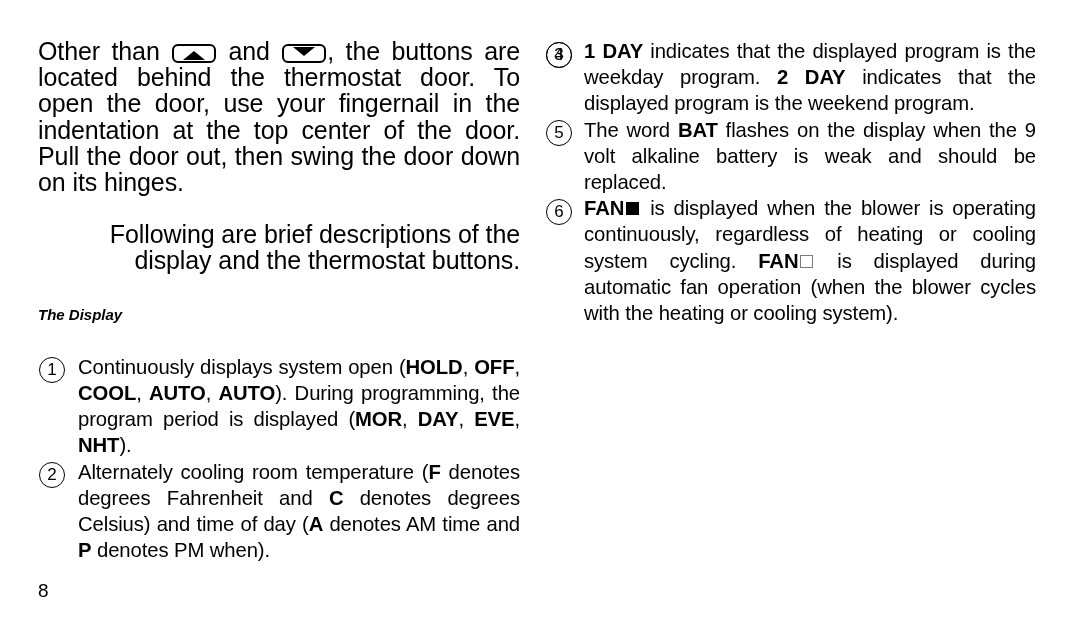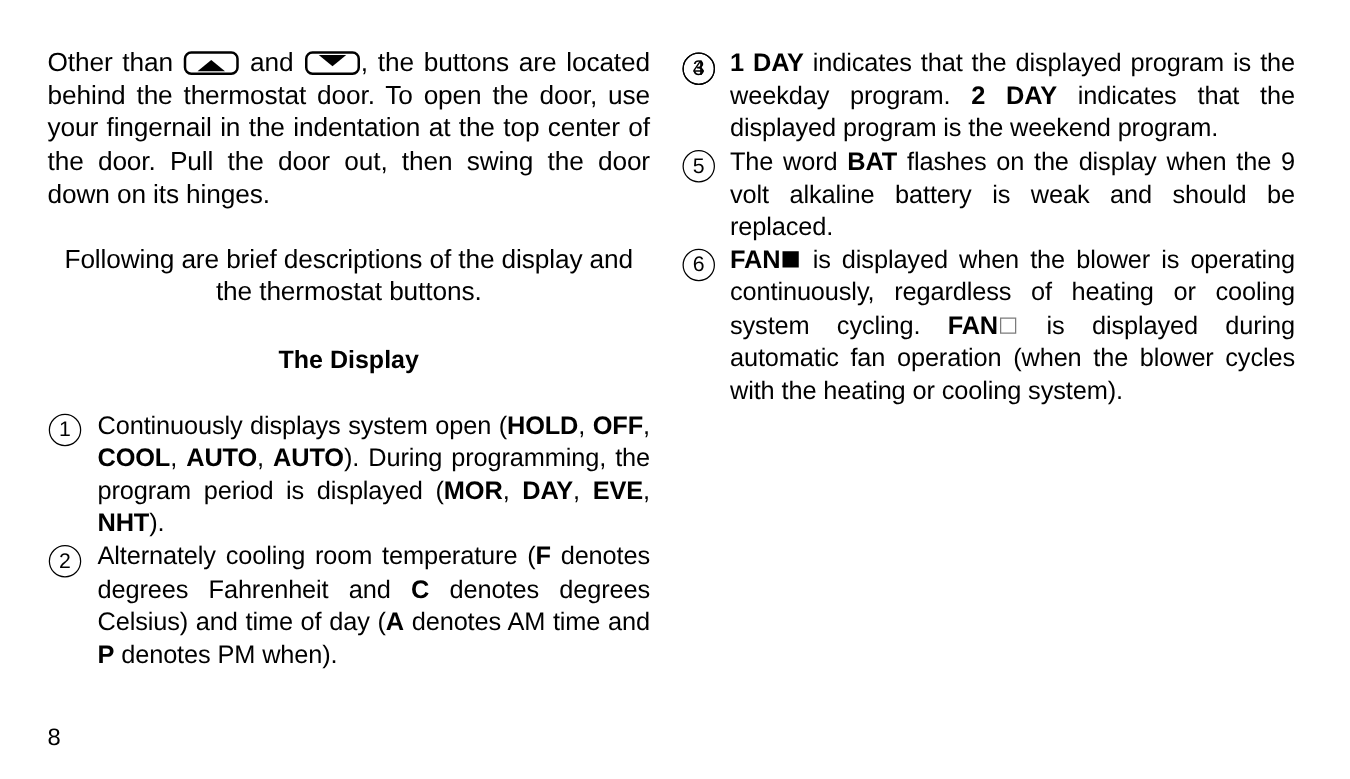--- a/index.html
+++ b/index.html
@@ -24,36 +24,37 @@
   
   .col {
     position: absolute;
     top: 0;
   }
   .col-left  { left: 38px;  width: 482px; }
   .col-right { left: 544px; width: 492px; }
 
   
   .para {
-    font-size: 21px;
+    font-size: 25px;
     line-height: 26.2px;
     text-align: justify;
     text-justify: inter-word;
     letter-spacing: -0.1px;
     margin: 0;
   }
-  .para.last-left { text-align: center; }
+  .para.last-left { text-align: right; }
 
   
   .heading {
-    font-size: 20px;
+    font-size: 15px;
     line-height: 26.2px;
     font-weight: bold;
-    text-align: center;
+    text-align: left;
     margin: 0;
+    font-style: italic;
   }
 
   
   .item {
     position: relative;
     font-size: 20.3px;
     line-height: 26.2px;
     text-align: justify;
     text-justify: inter-word;
     letter-spacing: -0.1px;

